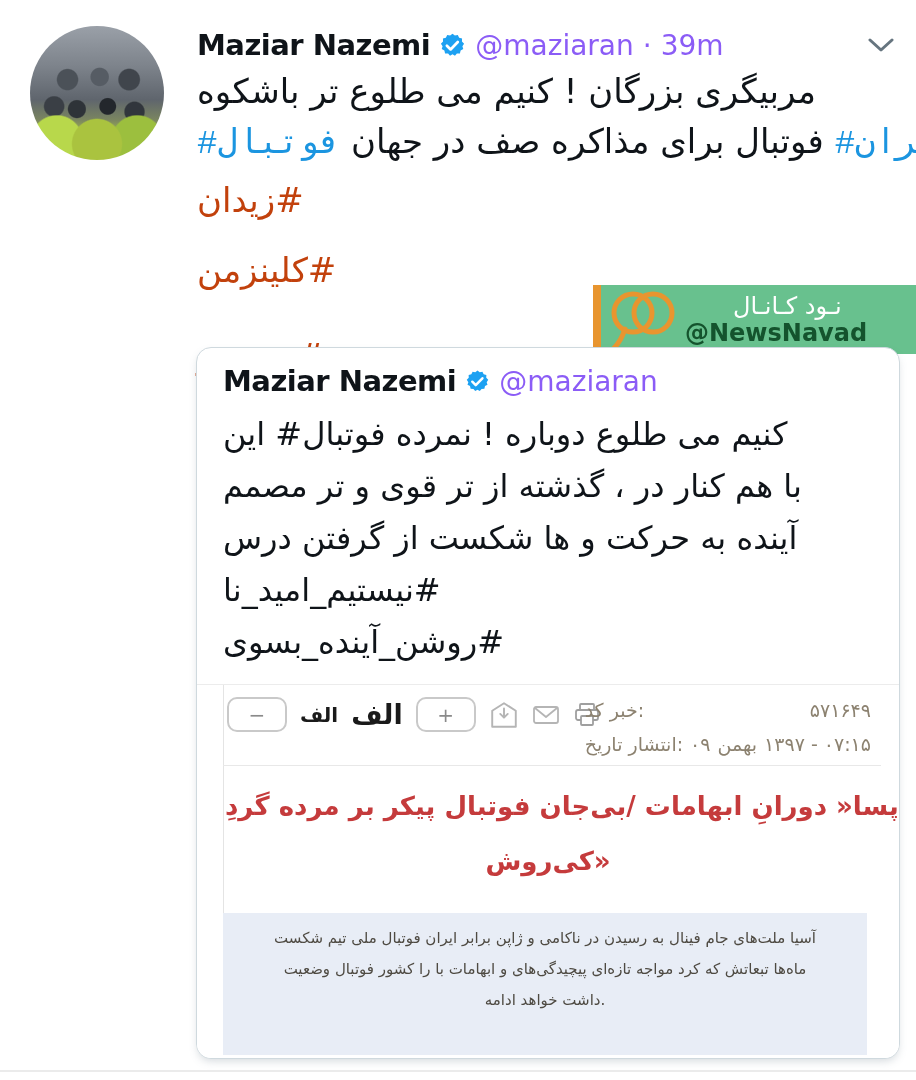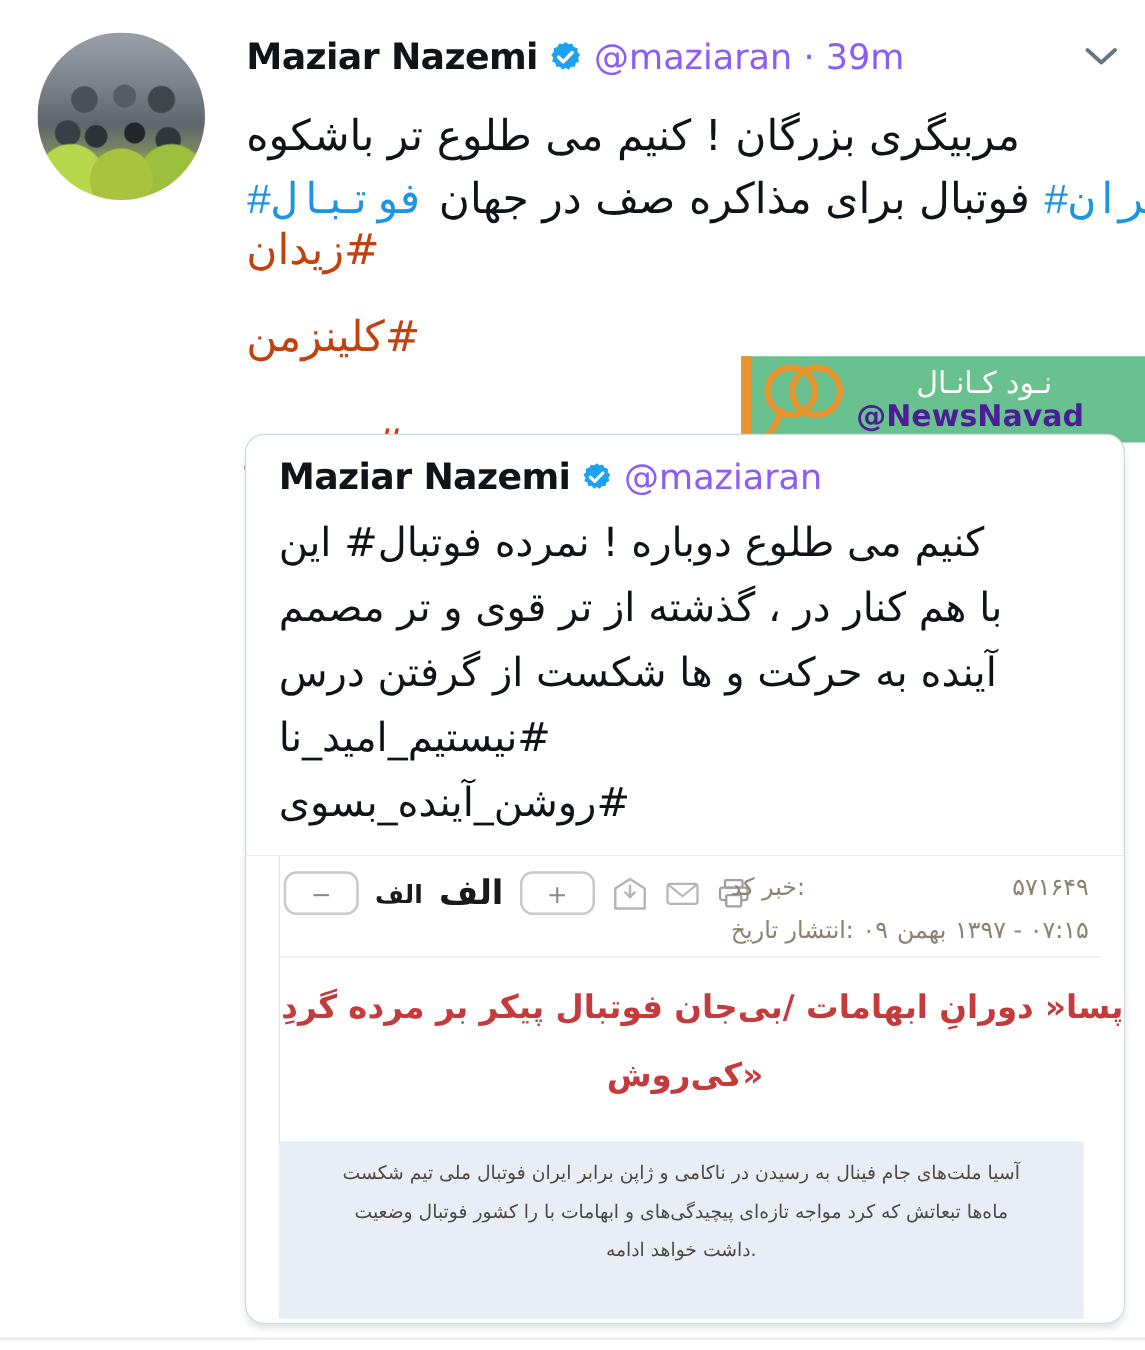--- a/index.html
+++ b/index.html
@@ -23,35 +23,35 @@
       linear-gradient(180deg,#9aa0a8 0%,#7d838b 30%,#5f656d 55%,#7a8560 70%,#a7c04b 82%,#90b23c 100%);}
 
   
   .mh{position:absolute;left:197px;top:28px;display:flex;align-items:center;gap:9px;}
   .name{font-weight:bold;font-size:29px;letter-spacing:-0.5px;}
   .dim{color:#8b5cf6;font-size:28px;}
   .badge{display:inline-flex;}
   .chev{position:absolute;left:868px;top:38px;}
 
   
-  .tl{position:absolute;left:197px;font-size:34px;line-height:46px;white-space:nowrap;margin-top:18px;}
+  .tl{position:absolute;left:197px;font-size:34px;line-height:46px;white-space:nowrap;}
   .l1{top:68px;}
   .l2{top:118px;}
   .link{color:#1b95e0;font-family:Liberation Mono, monospace;}
   .tag{position:absolute;left:197px;font-size:34px;color:#c2410c;white-space:nowrap;}
   .t1{top:180px;}.t2{top:250px;}.t3{top:336px;}
 
   
   .banner{position:absolute;left:593px;top:285px;width:323px;height:69px;background:#68c18e;
           display:flex;align-items:center;}
   .banner-bar{width:8px;align-self:stretch;background:#e8952f;flex:0 0 auto;}
   .banner-logo{margin-left:6px;flex:0 0 auto;}
   .banner-txt{display:flex;flex-direction:column;margin-left:6px;line-height:1.1;}
   .banner-title{color:#ffffff;font-size:24px;margin-left:48px;white-space:nowrap;}
-  .banner-handle{color:#4c1d95;font-size:24px;font-weight:bold;white-space:nowrap;}
+  .banner-handle{color:#14532d;font-size:24px;font-weight:bold;white-space:nowrap;}
 
   
   .card{position:absolute;left:196px;top:347px;width:702px;height:710px;background:#ffffff;
         border:1px solid #cfd9de;border-radius:15px;
         box-shadow:0 4px 8px -2px rgba(101,119,134,0.28);}
   .qh{position:absolute;left:26px;top:16px;display:flex;align-items:center;gap:9px;}
   .qlines{position:absolute;left:26px;top:60px;font-size:32px;}
   .qline{line-height:52px;white-space:nowrap;}
 
   

